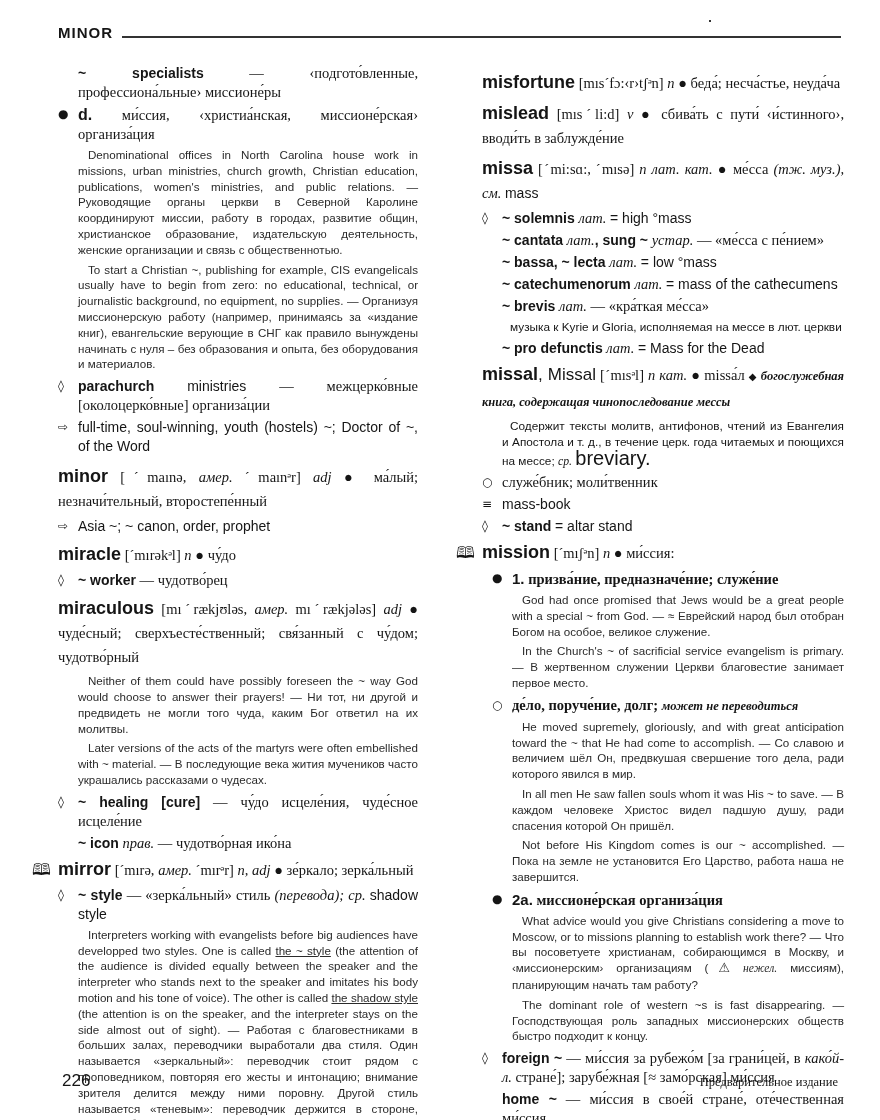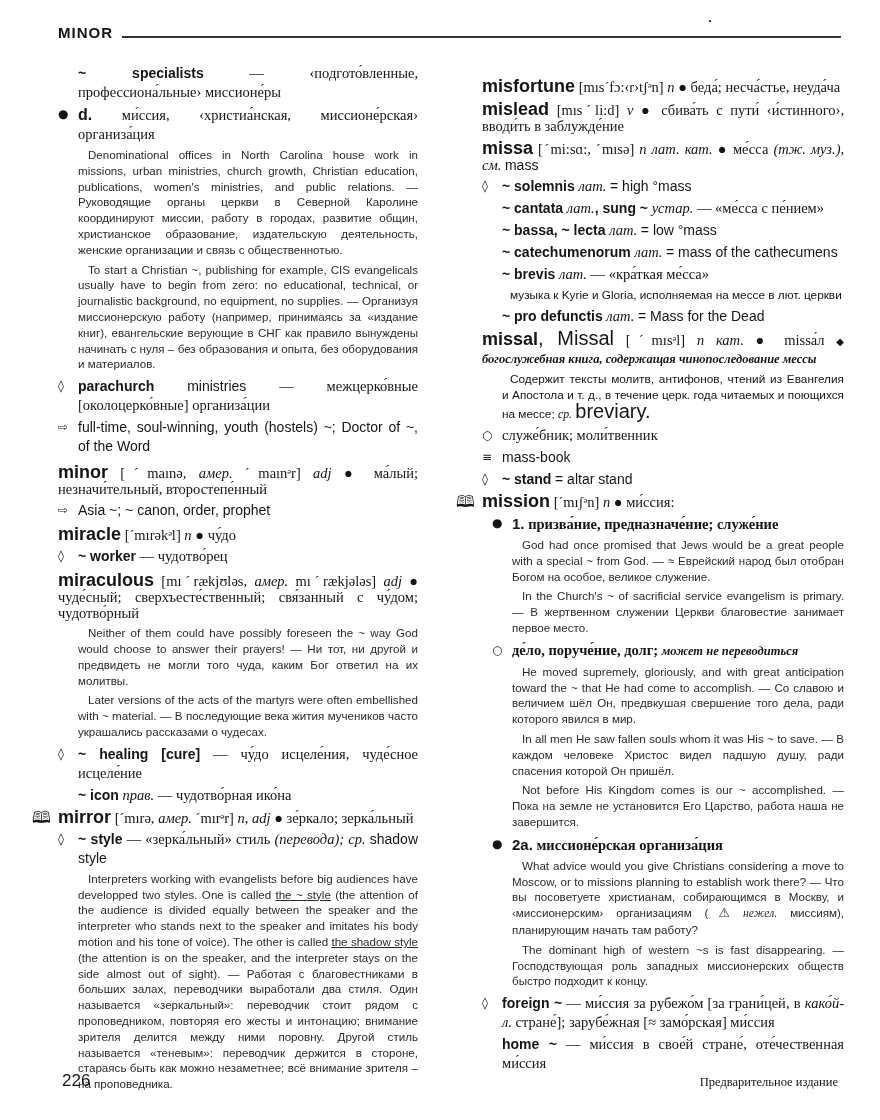--- a/index.html
+++ b/index.html
@@ -9,21 +9,21 @@
   .header .title { position: absolute; left: 0; top: 0; font-family: "Liberation Sans", sans-serif;
                    font-weight: bold; font-size: 15px; letter-spacing: 1px; }
   .header .rule { position: absolute; left: 64px; right: 0; top: 12px; border-top: 2px solid #333; }
   .col { position: absolute; top: 62px; }
   .col-left { left: 58px; width: 360px; }
   .col-right { left: 482px; width: 362px; top: 62px; }
   .hw { font-family: "Liberation Sans", sans-serif; font-weight: bold; font-size: 18px; }
   .ph { font-family: "Liberation Serif", serif; font-size: 14.5px; }
   .it { font-style: italic; }
   .b { font-weight: bold; }
-  .entry { position: relative; padding-left: 0; margin: 16px 0 4px 0; line-height: 16px; font-size: 14.5px; text-align: justify; }
+  .entry { position: relative; padding-left: 0; margin: 8px 0 4px 0; line-height: 24px; font-size: 14.5px; text-align: justify; }
   .line { position: relative; padding-left: 20px; font-size: 14.5px; line-height: 19px; text-align: justify; margin-bottom: 3px; }
   .line .mark { position: absolute; left: 0; top: 0; width: 16px; font-family: "DejaVu Sans", sans-serif; font-size: 12px; }
   .sub { font-family: "Liberation Sans", sans-serif; font-size: 14px; font-weight: bold; }
   .en { font-family: "Liberation Sans", sans-serif; font-size: 14px; }
   .ex { padding-left: 20px; font-family: "Liberation Sans", sans-serif; font-size: 11.6px; line-height: 15.8px; color: #2a2a2a; text-align: justify; margin: 2px 0 5px 0; }
   .ex p { margin: 0 0 4px 0; text-indent: 10px; }
   .u { text-decoration: underline; }
   .book { position: absolute; left: -26px; top: 1px; font-family: "DejaVu Sans", sans-serif; font-size: 16px; }
   .footer-num { position: absolute; left: 62px; top: 1071px; font-family: "Liberation Sans", sans-serif; font-size: 17px; }
   .footer-ed { position: absolute; right: 42px; top: 1075px; font-family: "Liberation Serif", serif; font-size: 12.5px; }
@@ -204,21 +204,21 @@
     <span>— «кра́ткая ме́сса»</span>
   </div>
   <div class="note">музыка к Kyrie и Gloria, исполняемая на мессе в лют. церкви</div>
   <div class="line">
     <span class="sub">~ pro defunctis</span>
     <span class="it">лат.</span>
     <span class="en">= Mass for the Dead</span>
   </div>
 
   <div class="entry" style="margin-top:4px">
-    <span class="hw">missal</span><span class="en" style="font-size:20px">, Missal</span>
+    <span class="hw">missal</span><span class="en" style="font-size:17px">, Missal</span>
     <span class="ph">[ˊmısᵊl]</span>
     <span class="it">n</span>
     <span class="it">кат.</span>
     <span>●</span>
     <span>missа́л</span>
     <span style="font-size:10px">◆</span>
     <span class="smallit">богослужебная книга, содержащая чинопоследование мессы</span>
   </div>
   <div class="note">
     <span>Содержит тексты молитв, антифонов, чтений из Евангелия и Апостола и т. д., в течение церк. года читаемых и поющихся на мессе;</span>
@@ -269,21 +269,21 @@
     <p>Not before His Kingdom comes is our ~ accomplished. — Пока на земле не установится Его Царство, работа наша не завершится.</p>
   </div>
 
   <div class="line" style="margin-left:10px">
     <span class="mark">●</span>
     <span class="sub" style="font-size:15px">2a.</span>
     <span class="b">миссионе́рская организа́ция</span>
   </div>
   <div class="ex" style="margin-left:10px">
     <p><span>What advice would you give Christians considering a move to Moscow, or to missions planning to establish work there? — Что вы посоветуете христианам, собирающимся в Москву, и ‹миссионерским› организациям (</span><span class="warn">⚠</span> <i style="font-family:Liberation Serif, serif">нежел.</i><span> миссиям), планирующим начать там работу?</span></p>
-    <p>The dominant high of western ~s is fast disappearing. — Господствующая роль западных миссионерских обществ быстро подходит к концу.</p>
+    <p>The dominant role of western ~s is fast disappearing. — Господствующая роль западных миссионерских обществ быстро подходит к концу.</p>
   </div>
 
   <div class="line">
     <span class="mark">◊</span>
     <span class="sub">foreign ~</span>
     <span>— ми́ссия за рубежо́м [за грани́цей, в</span>
     <span class="it">како́й-л.</span>
     <span>стране́]; зарубе́жная [≈ замо́рская] ми́ссия</span>
   </div>
   <div class="line">

